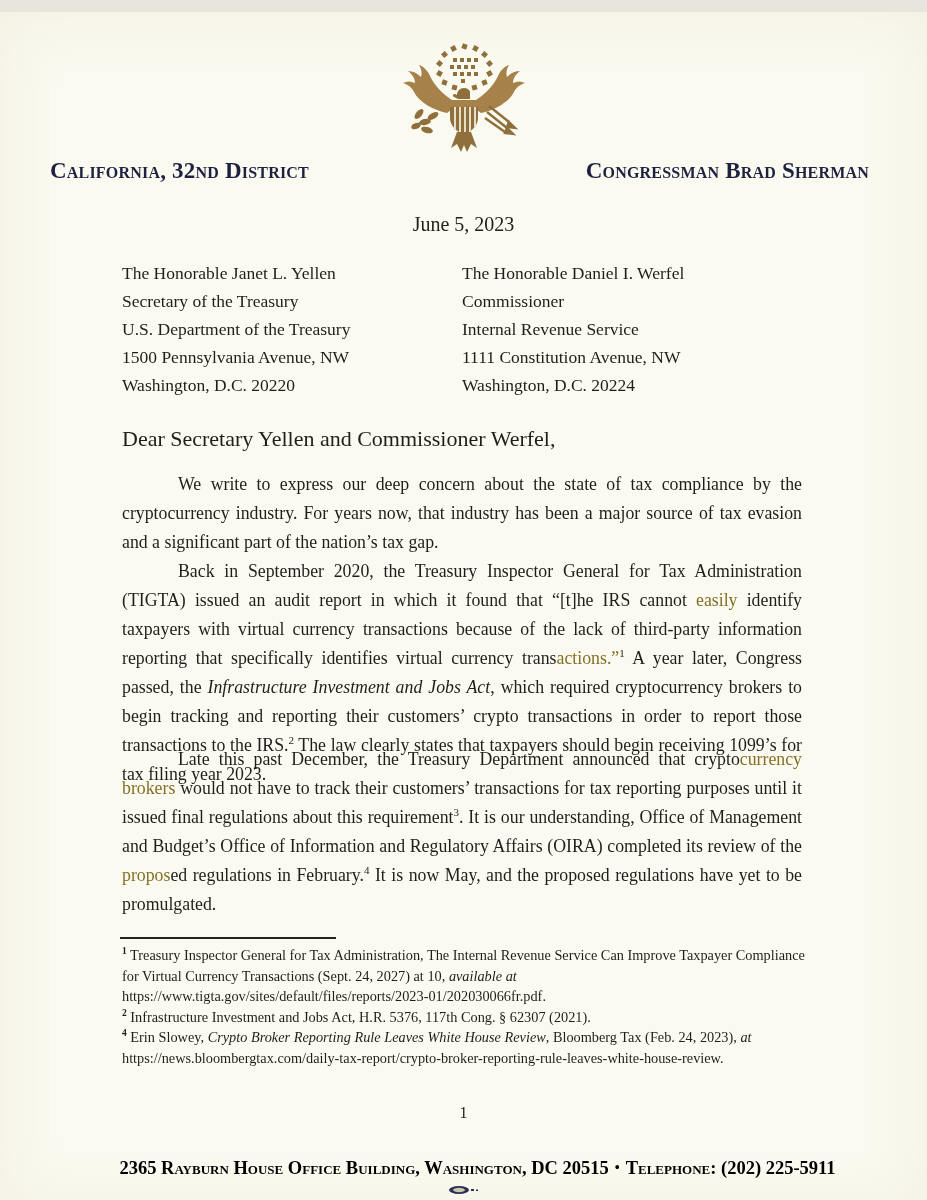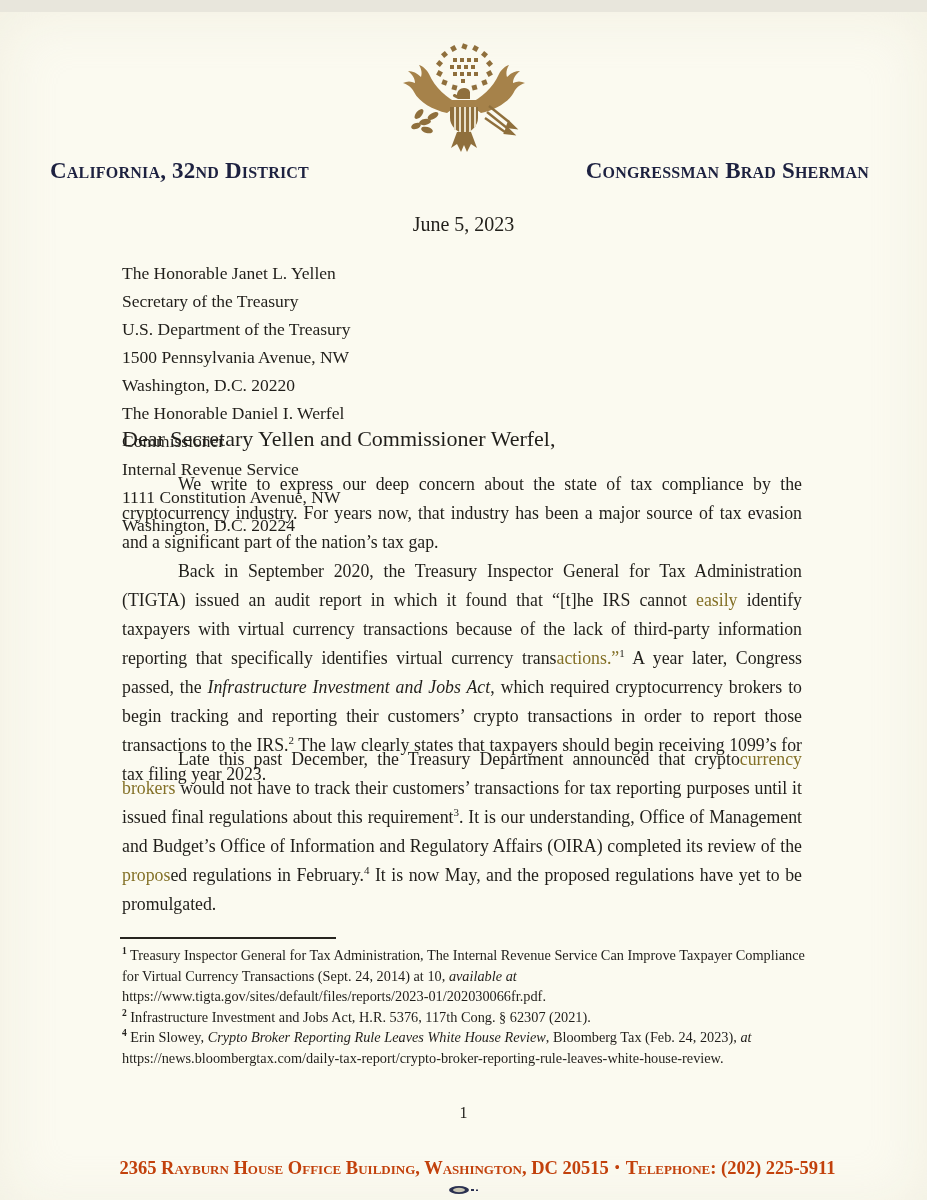--- a/index.html
+++ b/index.html
@@ -48,21 +48,20 @@
     font-size: 20px;
     color: #23211c;
   }
   
   .addresses {
     position: absolute;
     top: 247px;
     left: 122px;
     width: 680px;
     display: flex;
-    flex-direction: column;
   }
   .addr { width: 50%; font-size: 17.5px; line-height: 28px; }
   .addr div { white-space: nowrap; }
   
   .salutation {
     position: absolute;
     top: 414px;
     left: 122px;
     font-size: 22px;
   }
@@ -111,21 +110,21 @@
   }
   .footer-line {
     position: absolute;
     top: 1146px;
     left: 0;
     width: 100%;
     text-align: center;
     font-weight: bold;
     font-variant: small-caps;
     font-size: 18.5px;
-    color: #c2410c;
+    color: #000000;
     padding-left: 28px;
   }
   .footer-line .dot { font-size: 14px; vertical-align: 2px; padding: 0 6px; }
   .union-bug {
     position: absolute;
     top: 1173px;
     left: 50%;
     transform: translateX(-50%);
     width: 34px;
     height: 10px;
@@ -234,21 +233,21 @@
   </div>
 
   <div class="salutation">Dear Secretary Yellen and Commissioner Werfel,</div>
 
   <p class="para p1"><span>We write to express our deep concern about the state of tax compliance by the cryptocurrency industry. For years now, that industry has been a major source of tax evasion and a significant part of the nation’s tax gap.</span></p>
   <p class="para p2"><span>Back in September 2020, the Treasury Inspector General for Tax Administration (TIGTA) issued an audit report in which it found that “[t]he IRS cannot </span><span class="olive">easily</span><span> identify taxpayers with virtual currency transactions because of the lack of third-party information reporting that specifically identifies virtual currency trans</span><span class="olive">actions.”</span><span class="sup">1</span><span> A year later, Congress passed, the </span><span class="i">Infrastructure Investment and Jobs Act</span><span>, which required cryptocurrency brokers to begin tracking and reporting their customers’ crypto transactions in order to report those transactions to the IRS.</span><span class="sup">2</span><span> The law clearly states that taxpayers should begin receiving 1099’s for tax filing year 2023.</span></p>
   <p class="para p3"><span>Late this past December, the Treasury Department announced that crypto</span><span class="olive">currency brokers</span><span> would not have to track their customers’ transactions for tax reporting purposes until it issued final regulations about this requirement</span><span class="sup">3</span><span>. It is our understanding, Office of Management and Budget’s Office of Information and Regulatory Affairs (OIRA) completed its review of the </span><span class="olive">propos</span><span>ed regulations in February.</span><span class="sup">4</span><span> It is now May, and the proposed regulations have yet to be promulgated.</span></p>
 
   <div class="fn-rule"></div>
   <div class="footnotes">
-    <p class="fn"><span class="sup">1</span><span> Treasury Inspector General for Tax Administration, The Internal Revenue Service Can Improve Taxpayer Compliance for Virtual Currency Transactions (Sept. 24, 2014) at 10, </span><span class="i">available at</span><span> https://www.tigta.gov/sites/default/files/reports/2023-01/202030066fr.pdf.</span></p>
+    <p class="fn"><span class="sup">1</span><span> Treasury Inspector General for Tax Administration, The Internal Revenue Service Can Improve Taxpayer Compliance for Virtual Currency Transactions (Sept. 24, 2027) at 10, </span><span class="i">available at</span><span> https://www.tigta.gov/sites/default/files/reports/2023-01/202030066fr.pdf.</span></p>
     <p class="fn"><span class="sup">2</span><span> Infrastructure Investment and Jobs Act, H.R. 5376, 117th Cong. § 62307 (2021).</span></p>
     <p class="fn"><span class="sup">4</span><span> Erin Slowey, </span><span class="i">Crypto Broker Reporting Rule Leaves White House Review</span><span>, Bloomberg Tax (Feb. 24, 2023), </span><span class="i">at</span><span> https://news.bloombergtax.com/daily-tax-report/crypto-broker-reporting-rule-leaves-white-house-review.</span></p>
   </div>
 
   <div class="page-num">1</div>
   <div class="footer-line">
     <span>2365 Rayburn House Office Building, Washington, DC 20515</span><span class="dot">•</span><span>Telephone: (202) 225-5911</span>
   </div>
   <svg class="union-bug" viewBox="0 0 34 10" aria-hidden="true">
     <ellipse cx="12" cy="5" rx="10" ry="4" fill="#2a3050"></ellipse>

